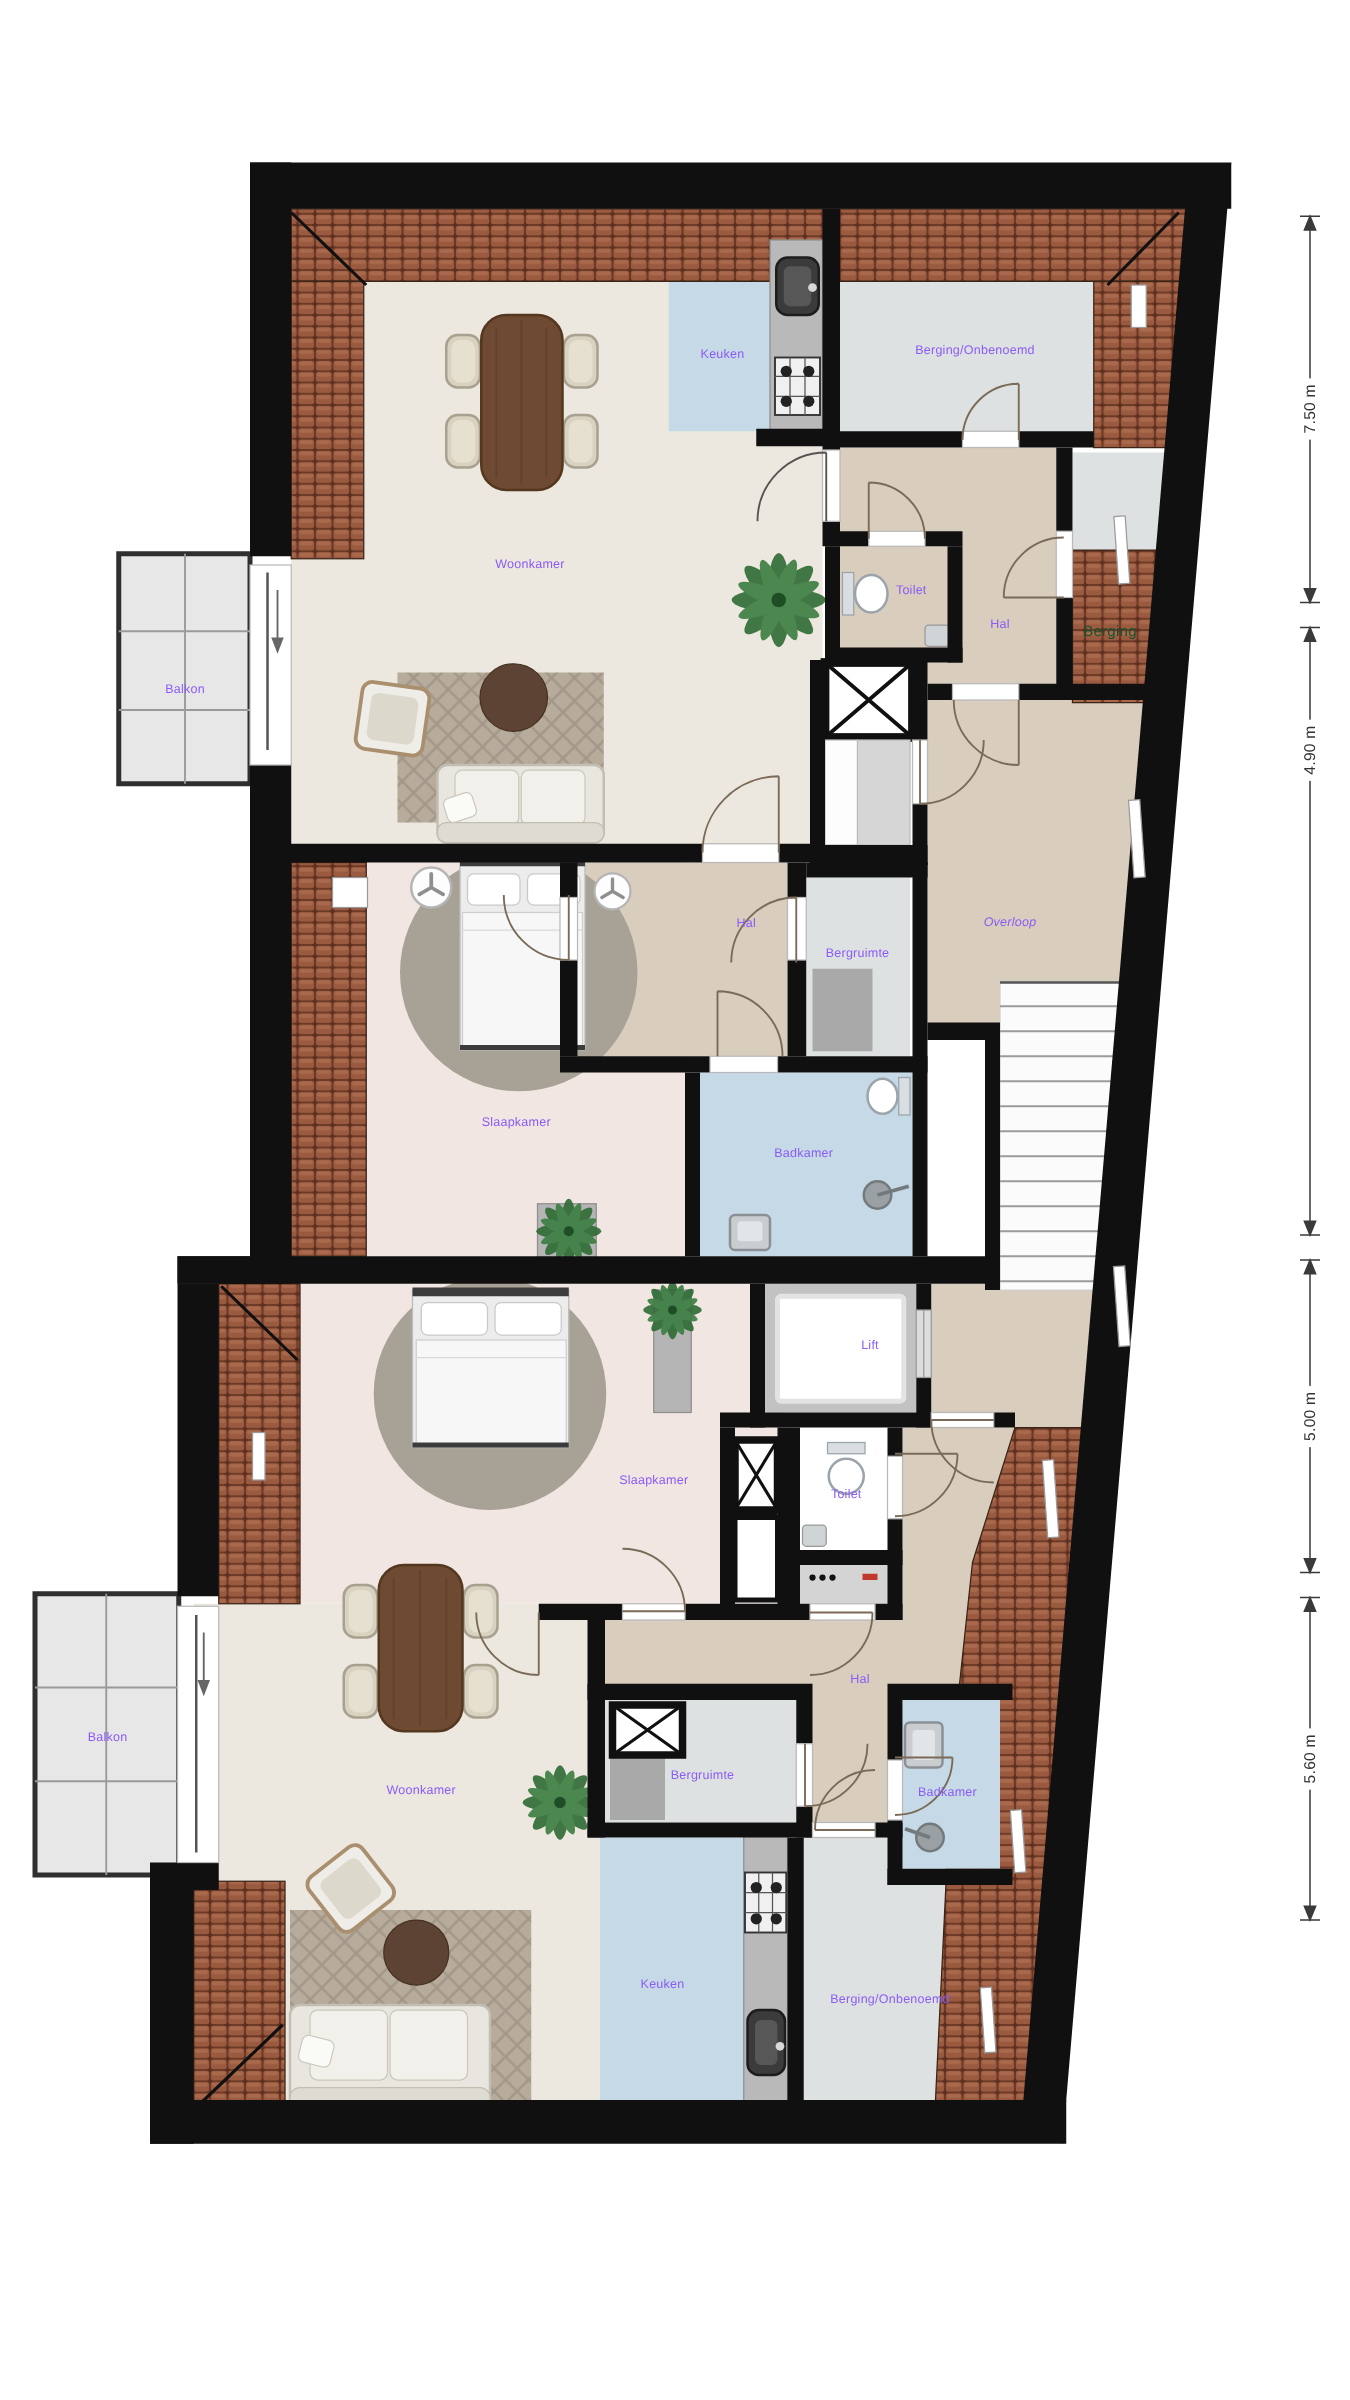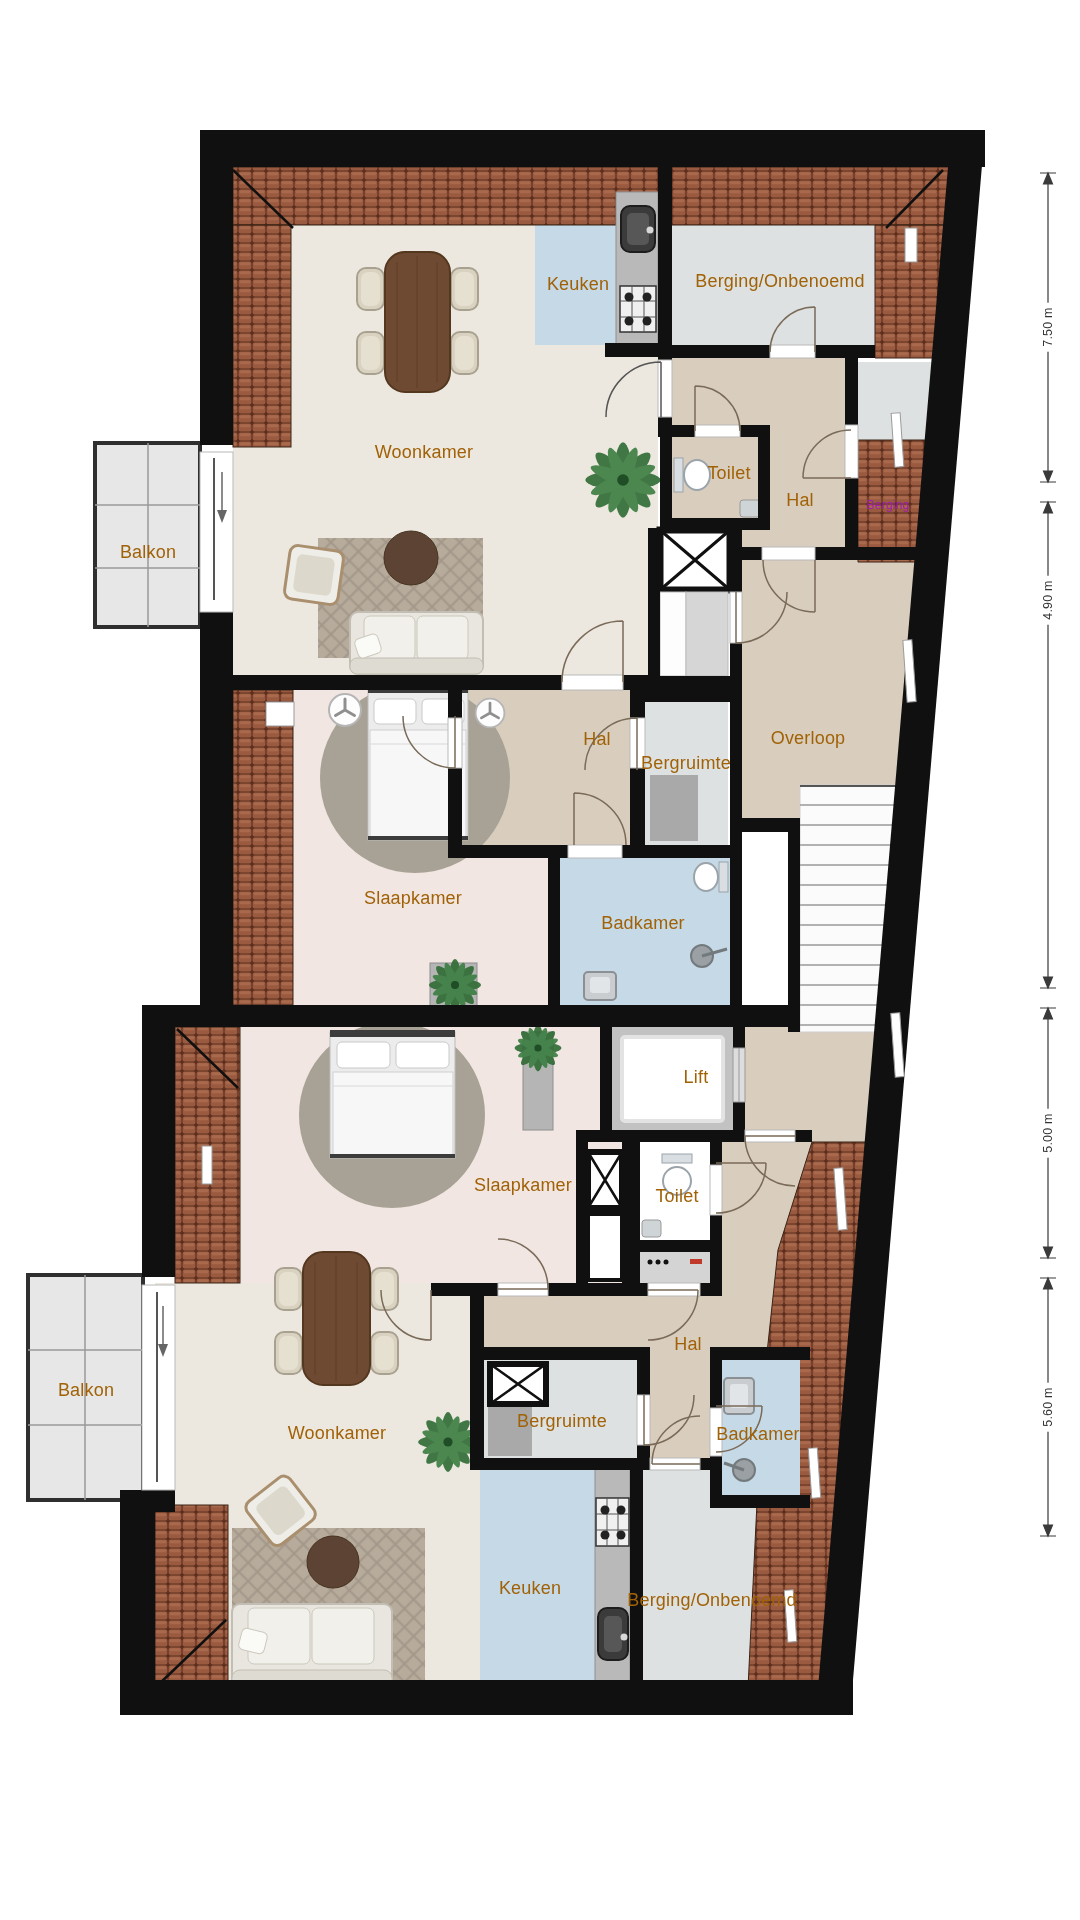--- a/index.html
+++ b/index.html
@@ -3,21 +3,21 @@
 <meta charset="utf-8">
 <style>
   html,body { margin:0; padding:0; background:#fff; }
   #stage {
     position:relative; width:1080px; height:1920px; background:#ffffff;
     font-family:"Liberation Sans", sans-serif; overflow:hidden;
   }
   #plan-svg { position:absolute; left:0; top:0; }
   .lbl {
     position:absolute; transform:translate(-50%,-50%);
-    font-size:18px; color:#a16207; white-space:nowrap; letter-spacing:0.2px;
+    font-size:10px; color:#8b5cf6; white-space:nowrap; letter-spacing:0.2px;
   }
   .lbl.sm { font-size:12px; }
   .lbl.dim {
     transform:translate(-50%,-50%) rotate(-90deg);
     background:#ffffff; padding:1px 5px; font-size:12.5px; color:#333;
   }
 </style>
 </head>
 <body>
 
@@ -437,25 +437,25 @@
     <path d="M1048 1278 l-4.5 11 h9 Z"></path>
         <path d="M1048 1536 l-4.5 -11 h9 Z"></path>
   </g>
 </svg>
 
 <div class="lbl" style="left:424px; top:452px;">Woonkamer</div>
 <div class="lbl" style="left:578px; top:284px;">Keuken</div>
 <div class="lbl" style="left:780px; top:281px;">Berging/Onbenoemd</div>
 <div class="lbl" style="left:729px; top:473px;">Toilet</div>
 <div class="lbl" style="left:800px; top:500px;">Hal</div>
-<div class="lbl sm" style="left:888px; top:505px; color:#a21caf;">Berging</div>
+<div class="lbl sm" style="left:888px; top:505px; color:#14532d;">Berging</div>
 <div class="lbl" style="left:148px; top:552px;">Balkon</div>
 <div class="lbl" style="left:597px; top:739px;">Hal</div>
 <div class="lbl" style="left:686px; top:763px;">Bergruimte</div>
-<div class="lbl" style="left:808px; top:738px;">Overloop</div>
+<div class="lbl" style="left:808px; top:738px;font-style:italic;">Overloop</div>
 <div class="lbl" style="left:413px; top:898px;">Slaapkamer</div>
 <div class="lbl" style="left:643px; top:923px;">Badkamer</div>
 <div class="lbl" style="left:696px; top:1077px;">Lift</div>
 <div class="lbl" style="left:523px; top:1185px;">Slaapkamer</div>
 <div class="lbl" style="left:677px; top:1196px;">Toilet</div>
 <div class="lbl" style="left:688px; top:1344px;">Hal</div>
 <div class="lbl" style="left:86px;  top:1390px;">Balkon</div>
 <div class="lbl" style="left:562px; top:1421px;">Bergruimte</div>
 <div class="lbl" style="left:337px; top:1433px;">Woonkamer</div>
 <div class="lbl" style="left:758px; top:1434px;">Badkamer</div>

